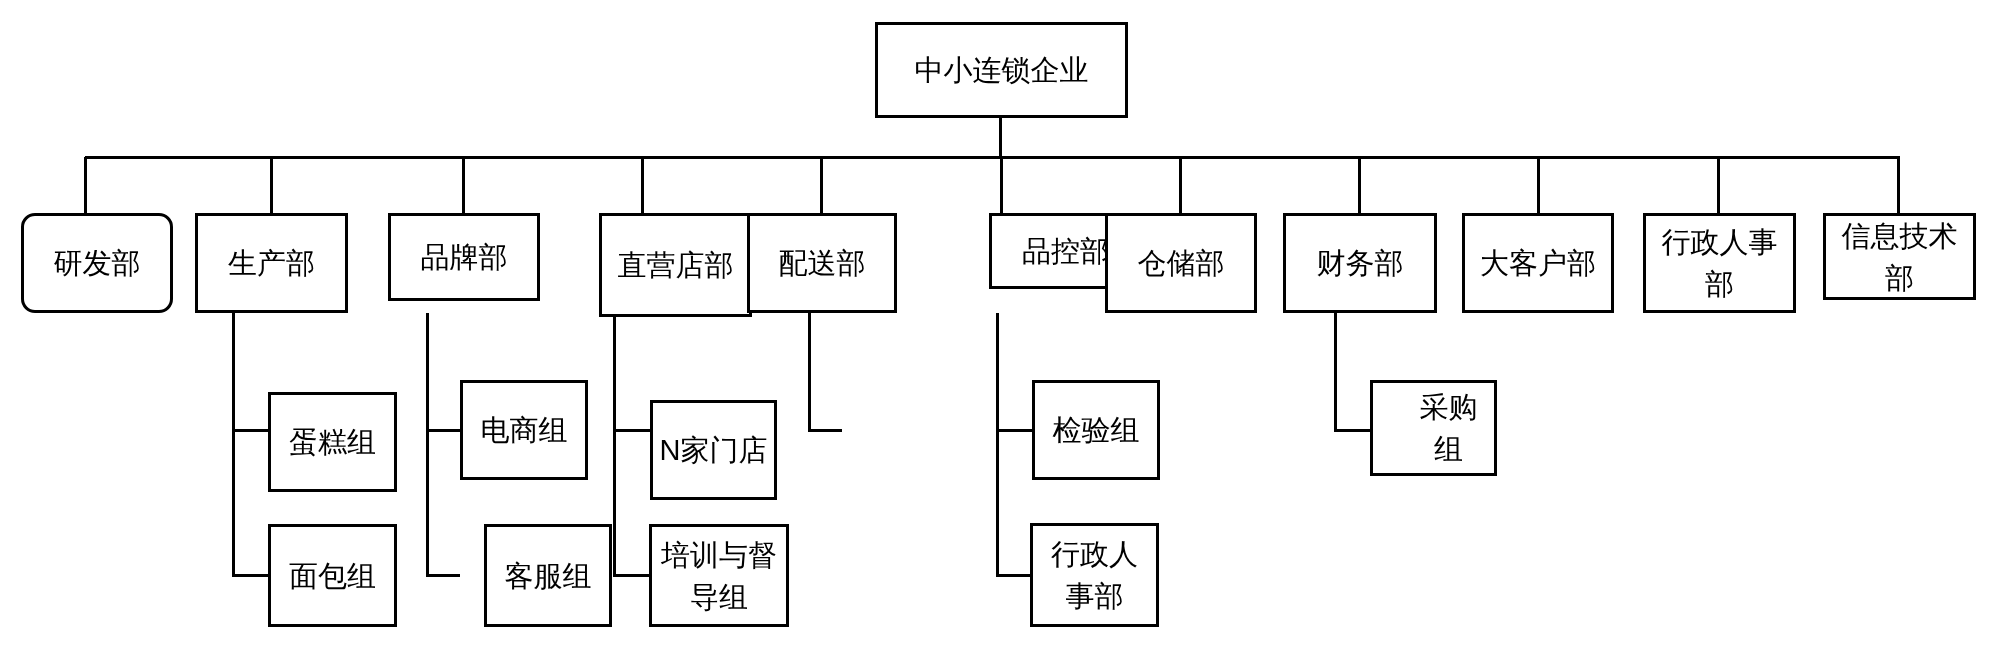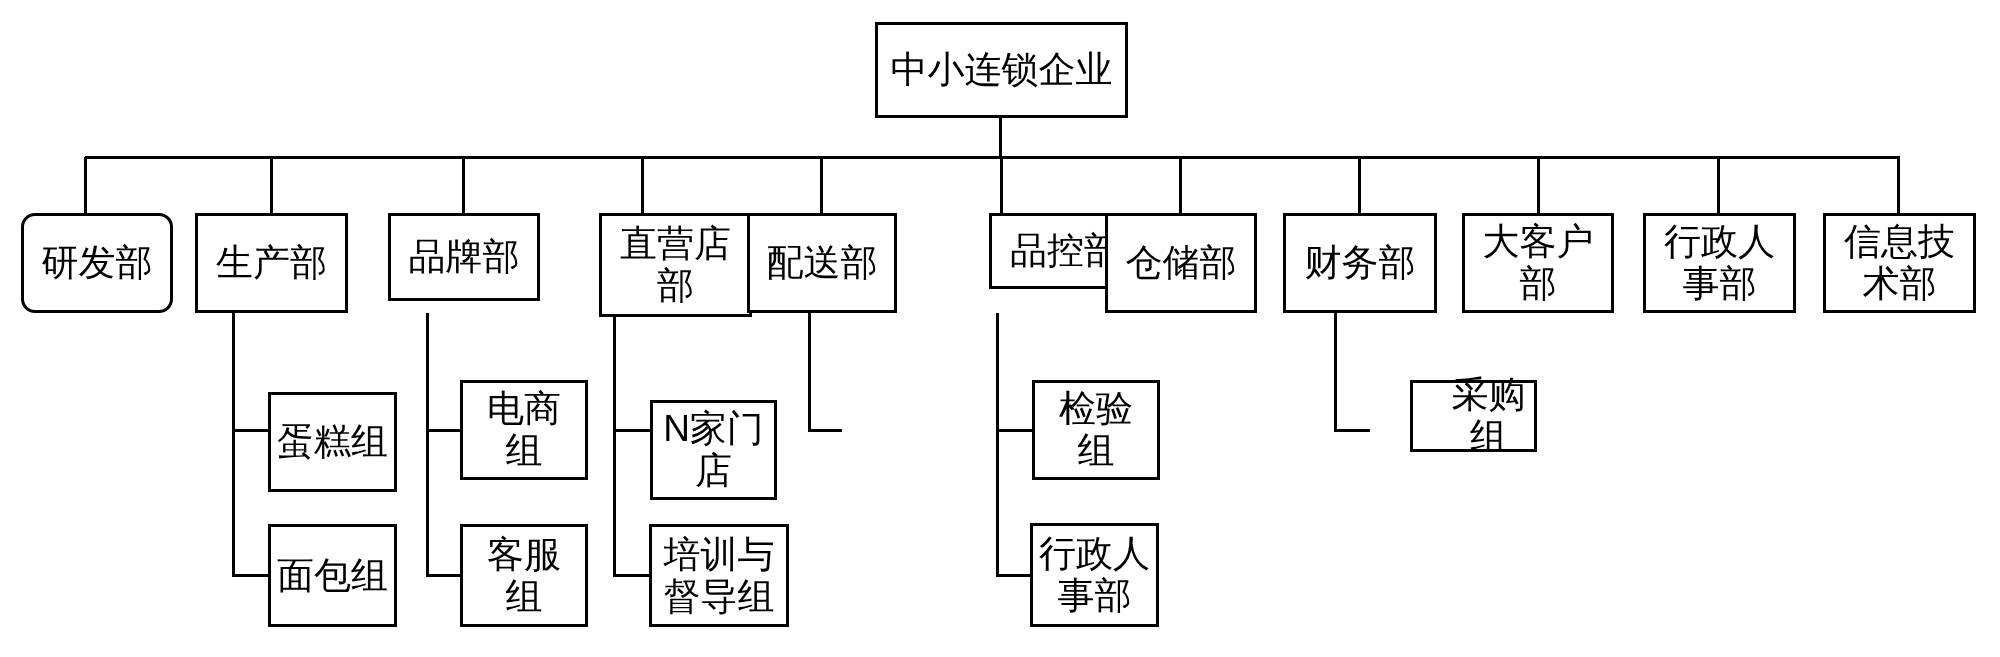--- a/index.html
+++ b/index.html
@@ -13,21 +13,21 @@
   }
   .node{
     position:absolute;
     box-sizing:border-box;
     border:3px solid #000;
     background:#fff;
     display:flex;
     align-items:center;
     justify-content:center;
     text-align:center;
-    font-size:37px;
+    font-size:29px;
     line-height:42px;
     padding:0 10px;
   }
   .node.small{padding:0 6px;}
   .line{
     position:absolute;
     background:#000;
   }
 </style>
 </head>
@@ -77,30 +77,30 @@
   <div class="node" style="left:21px;top:213px;width:152px;height:100px;border-radius:14px;">研发部</div>
   <div class="node" style="left:195px;top:213px;width:153px;height:100px;">生产部</div>
   <div class="node" style="left:388px;top:213px;width:152px;height:88px;">品牌部</div>
   <div class="node" style="left:567px;top:213px;width:153px;height:104px;margin-left:32px;">直营店部</div>
   <div class="node" style="left:747px;top:213px;width:150px;height:100px;">配送部</div>
   <div class="node" style="left:963px;top:213px;width:153px;height:76px;margin-left:26px;">品控部</div>
   <div class="node" style="left:1105px;top:213px;width:152px;height:100px;">仓储部</div>
   <div class="node" style="left:1283px;top:213px;width:154px;height:100px;">财务部</div>
   <div class="node" style="left:1462px;top:213px;width:152px;height:100px;">大客户部</div>
   <div class="node" style="left:1643px;top:213px;width:153px;height:100px;">行政人事部</div>
-  <div class="node" style="left:1823px;top:213px;width:153px;height:100px;">信息技术部</div>
+  <div class="node" style="left:1823px;top:213px;width:153px;height:87px;">信息技术部</div>
 
   <div class="node small" style="left:268px;top:392px;width:129px;height:100px;">蛋糕组</div>
   <div class="node small" style="left:268px;top:524px;width:129px;height:103px;">面包组</div>
 
   <div class="node small" style="left:460px;top:380px;width:128px;height:100px;">电商组</div>
-  <div class="node small" style="left:460px;top:524px;width:128px;height:103px;">客服组</div>
+  <div class="node small" style="left:484px;top:524px;width:128px;height:103px;">客服组</div>
 
   <div class="node small" style="left:650px;top:400px;width:127px;height:100px;">N家门店</div>
   <div class="node small" style="left:649px;top:524px;width:140px;height:103px;">培训与督导组</div>
 
 
   <div class="node small" style="left:1032px;top:380px;width:128px;height:100px;">检验组</div>
   <div class="node small" style="left:1030px;top:523px;width:129px;height:104px;">行政人事部</div>
 
-  <div class="node small" style="left:1410px;top:380px;width:127px;height:72px;padding-left:36px;">采购组</div>
+  <div class="node small" style="left:1370px;top:380px;width:127px;height:96px;padding-left:36px;">采购组</div>
 
 </div>
 
 </body></html>

